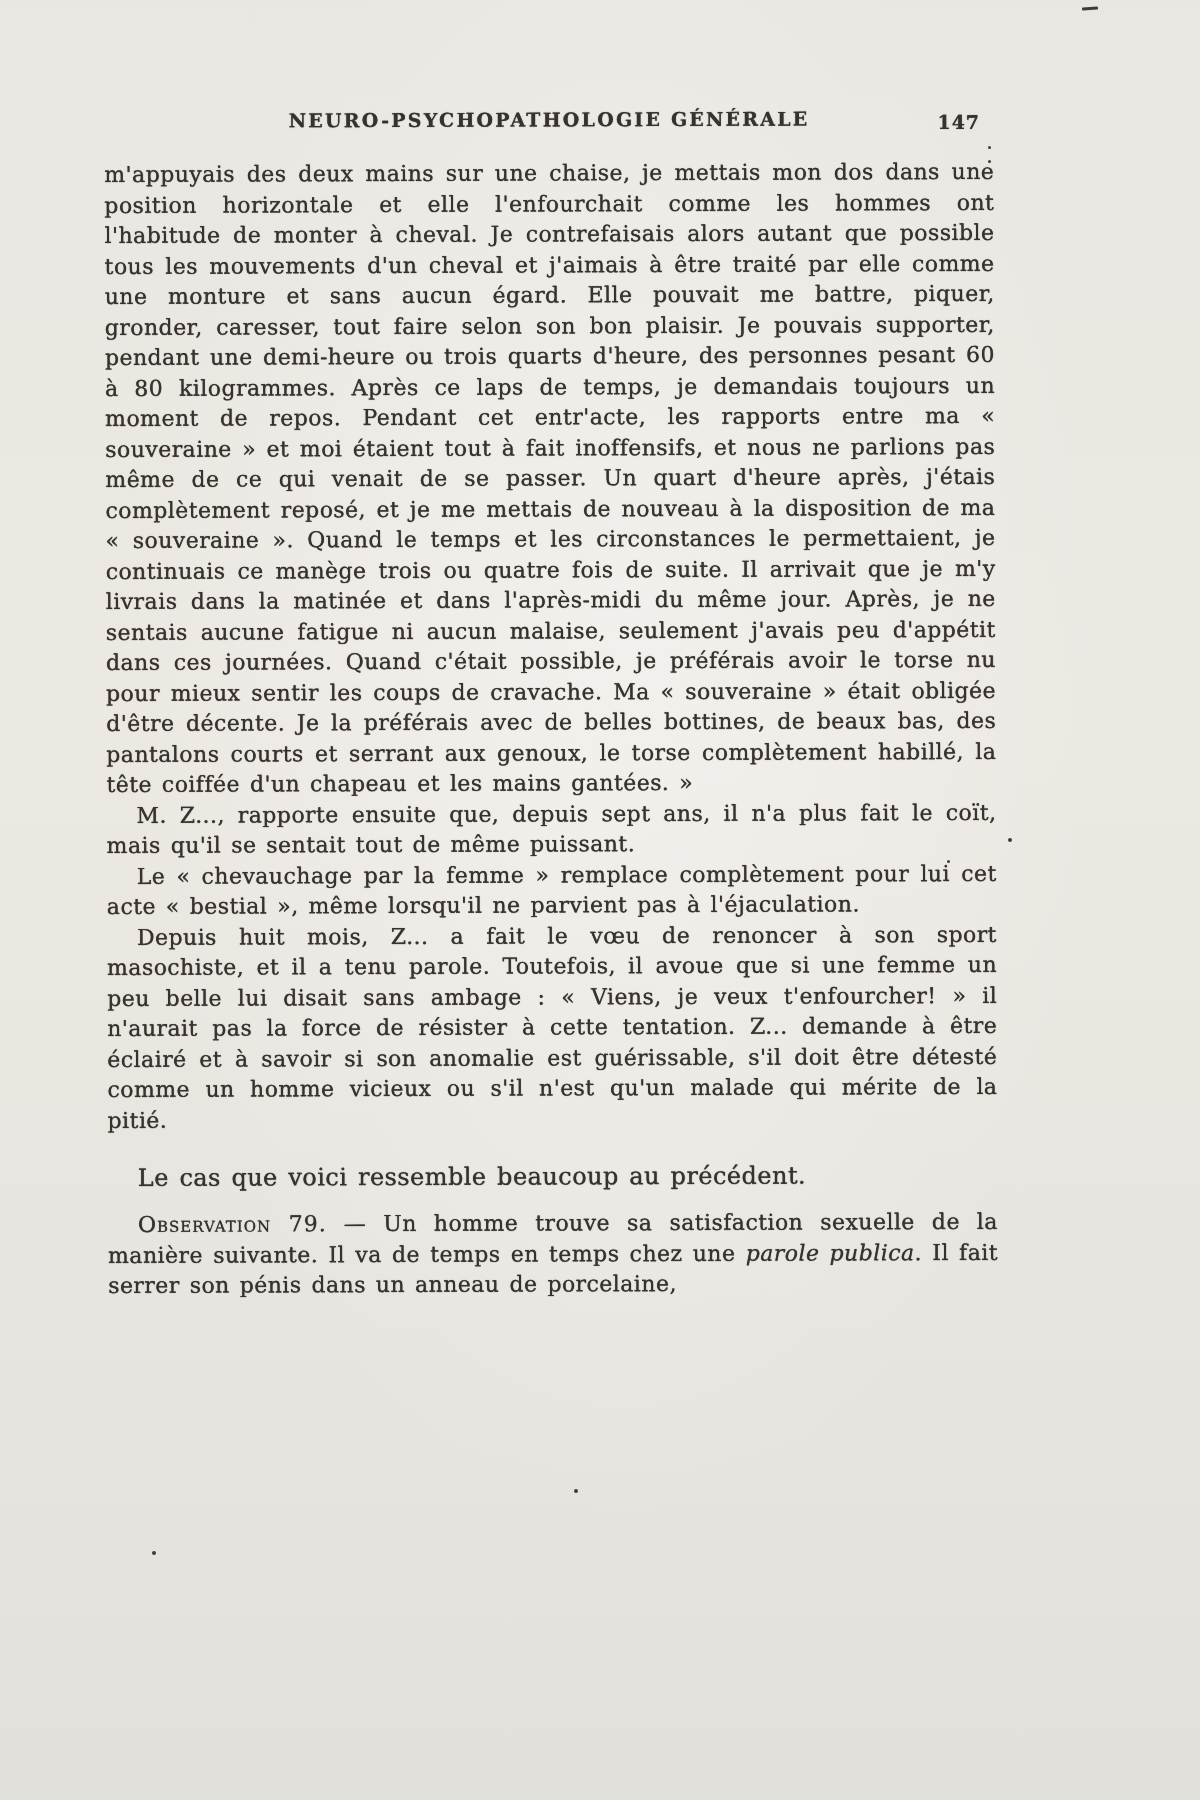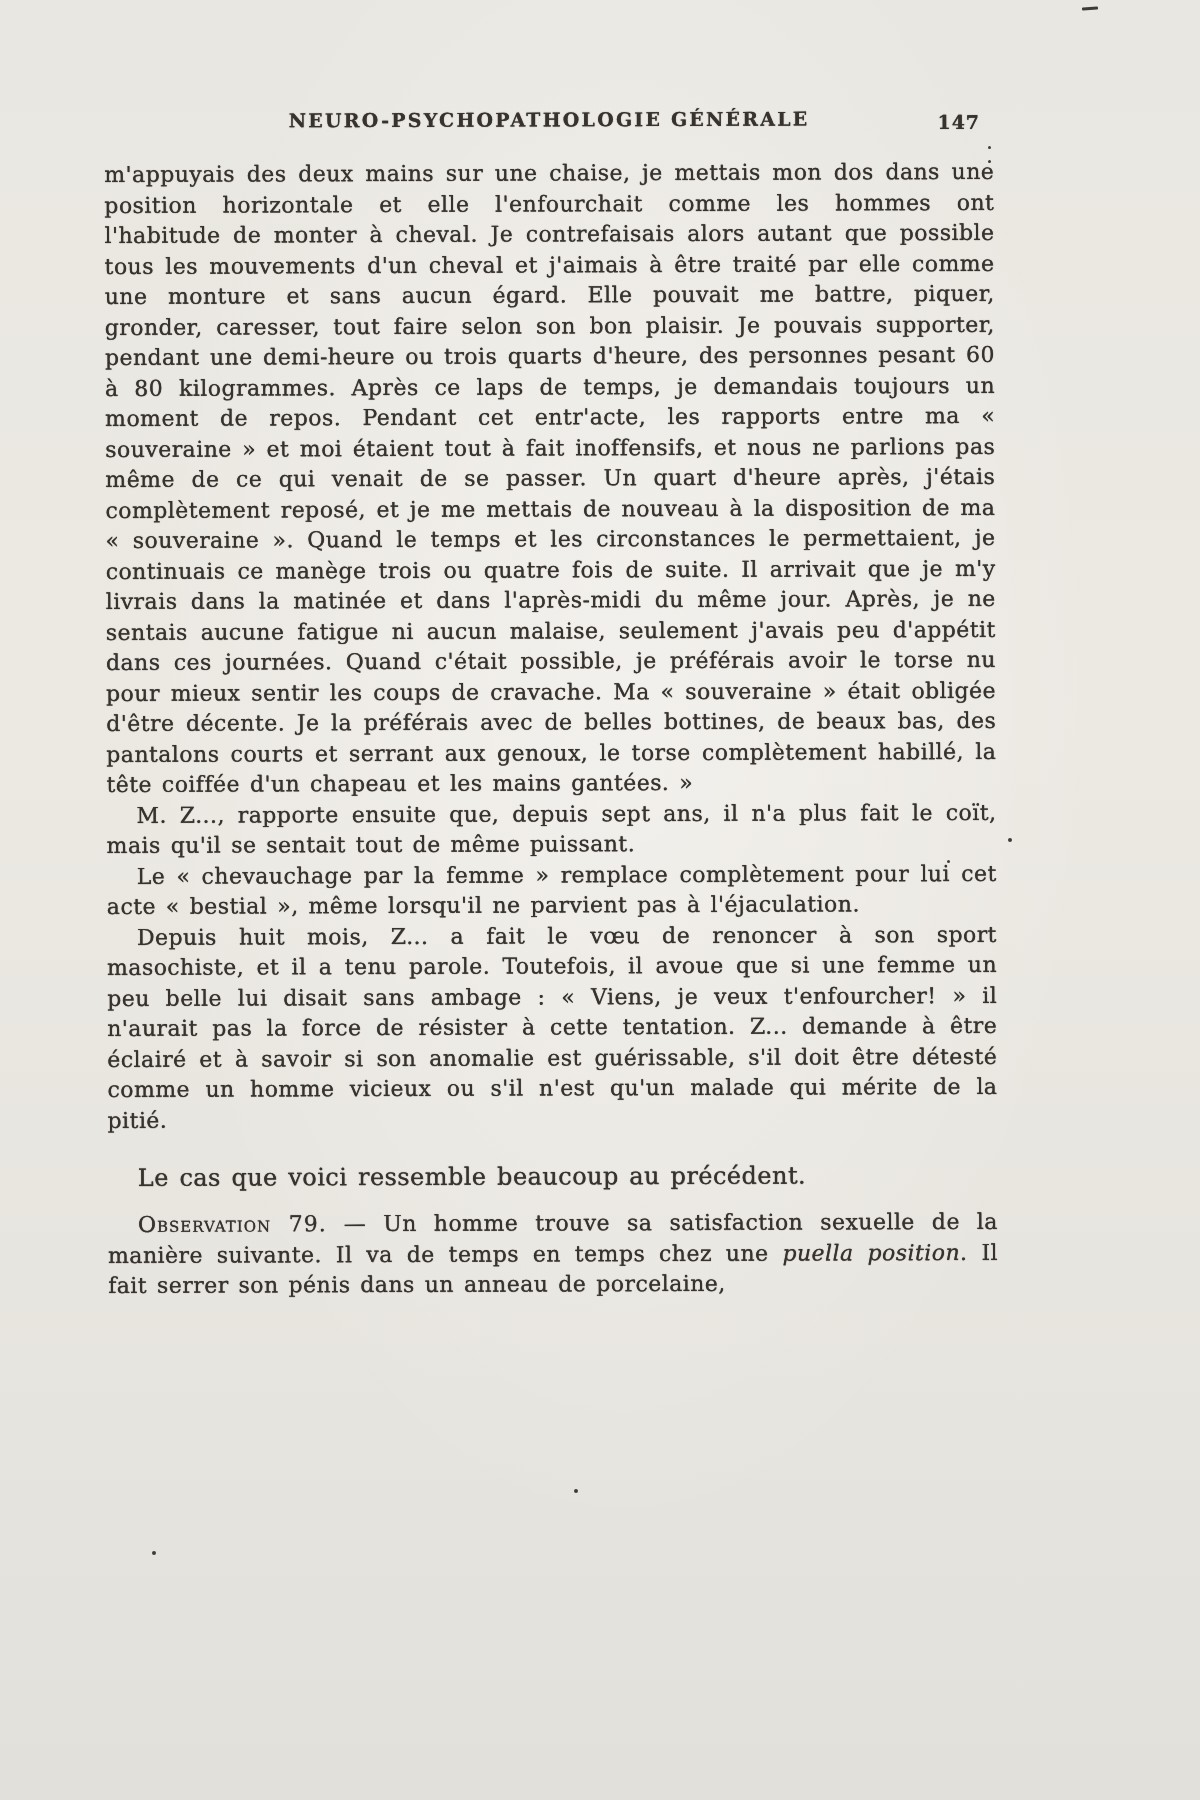--- a/index.html
+++ b/index.html
@@ -110,21 +110,21 @@
       <p class="para no-indent">m'appuyais des deux mains sur une chaise, je mettais mon dos dans une position horizontale et elle l'enfourchait comme les hommes ont l'habitude de monter à cheval. Je contrefaisais alors autant que possible tous les mouvements d'un cheval et j'aimais à être traité par elle comme une monture et sans aucun égard. Elle pouvait me battre, piquer, gronder, caresser, tout faire selon son bon plaisir. Je pouvais supporter, pendant une demi-heure ou trois quarts d'heure, des personnes pesant 60 à 80 kilogrammes. Après ce laps de temps, je demandais toujours un moment de repos. Pendant cet entr'acte, les rapports entre ma « souveraine » et moi étaient tout à fait inoffensifs, et nous ne parlions pas même de ce qui venait de se passer. Un quart d'heure après, j'étais complètement reposé, et je me mettais de nouveau à la disposition de ma « souveraine ». Quand le temps et les circonstances le permettaient, je continuais ce manège trois ou quatre fois de suite. Il arrivait que je m'y livrais dans la matinée et dans l'après-midi du même jour. Après, je ne sentais aucune fatigue ni aucun malaise, seulement j'avais peu d'appétit dans ces journées. Quand c'était possible, je préférais avoir le torse nu pour mieux sentir les coups de cravache. Ma « souveraine » était obligée d'être décente. Je la préférais avec de belles bottines, de beaux bas, des pantalons courts et serrant aux genoux, le torse complètement habillé, la tête coiffée d'un chapeau et les mains gantées. »</p>
 
       <p class="para">M. Z..., rapporte ensuite que, depuis sept ans, il n'a plus fait le coït, mais qu'il se sentait tout de même puissant.</p>
 
       <p class="para">Le « chevauchage par la femme » remplace complètement pour lui cet acte « bestial », même lorsqu'il ne parvient pas à l'éjaculation.</p>
 
       <p class="para">Depuis huit mois, Z... a fait le vœu de renoncer à son sport masochiste, et il a tenu parole. Toutefois, il avoue que si une femme un peu belle lui disait sans ambage : « Viens, je veux t'enfourcher! » il n'aurait pas la force de résister à cette tentation. Z... demande à être éclairé et à savoir si son anomalie est guérissable, s'il doit être détesté comme un homme vicieux ou s'il n'est qu'un malade qui mérite de la pitié.</p>
 
       <p class="para lead">Le cas que voici ressemble beaucoup au précédent.</p>
 
-      <p class="para"><span class="smallcaps">Observation 79.</span><span> — Un homme trouve sa satisfaction sexuelle de la manière suivante. Il va de temps en temps chez une </span><span class="latin-italic">puella position</span><span>. Il fait serrer son pénis dans un anneau de porcelaine,</span></p>
+      <p class="para"><span class="smallcaps">Observation 79.</span><span> — Un homme trouve sa satisfaction sexuelle de la manière suivante. Il va de temps en temps chez une </span><span class="latin-italic">parole publica</span><span>. Il fait serrer son pénis dans un anneau de porcelaine,</span></p>
 
     </div>
   </div>
 
   <div class="speck dash" style="left:1082px; top:7px;  width:16px; height:3px; transform:rotate(-4deg);"></div>
   <div class="speck" style="left:988px; top:146px; width:3px; height:3px;"></div>
   <div class="speck" style="left:988px; top:160px; width:3px; height:3px;"></div>
   <div class="speck" style="left:1008px; top:838px; width:4px; height:4px;"></div>
   <div class="speck" style="left:947px; top:860px; width:3px; height:3px;"></div>
   <div class="speck" style="left:574px; top:1489px; width:4px; height:4px;"></div>

